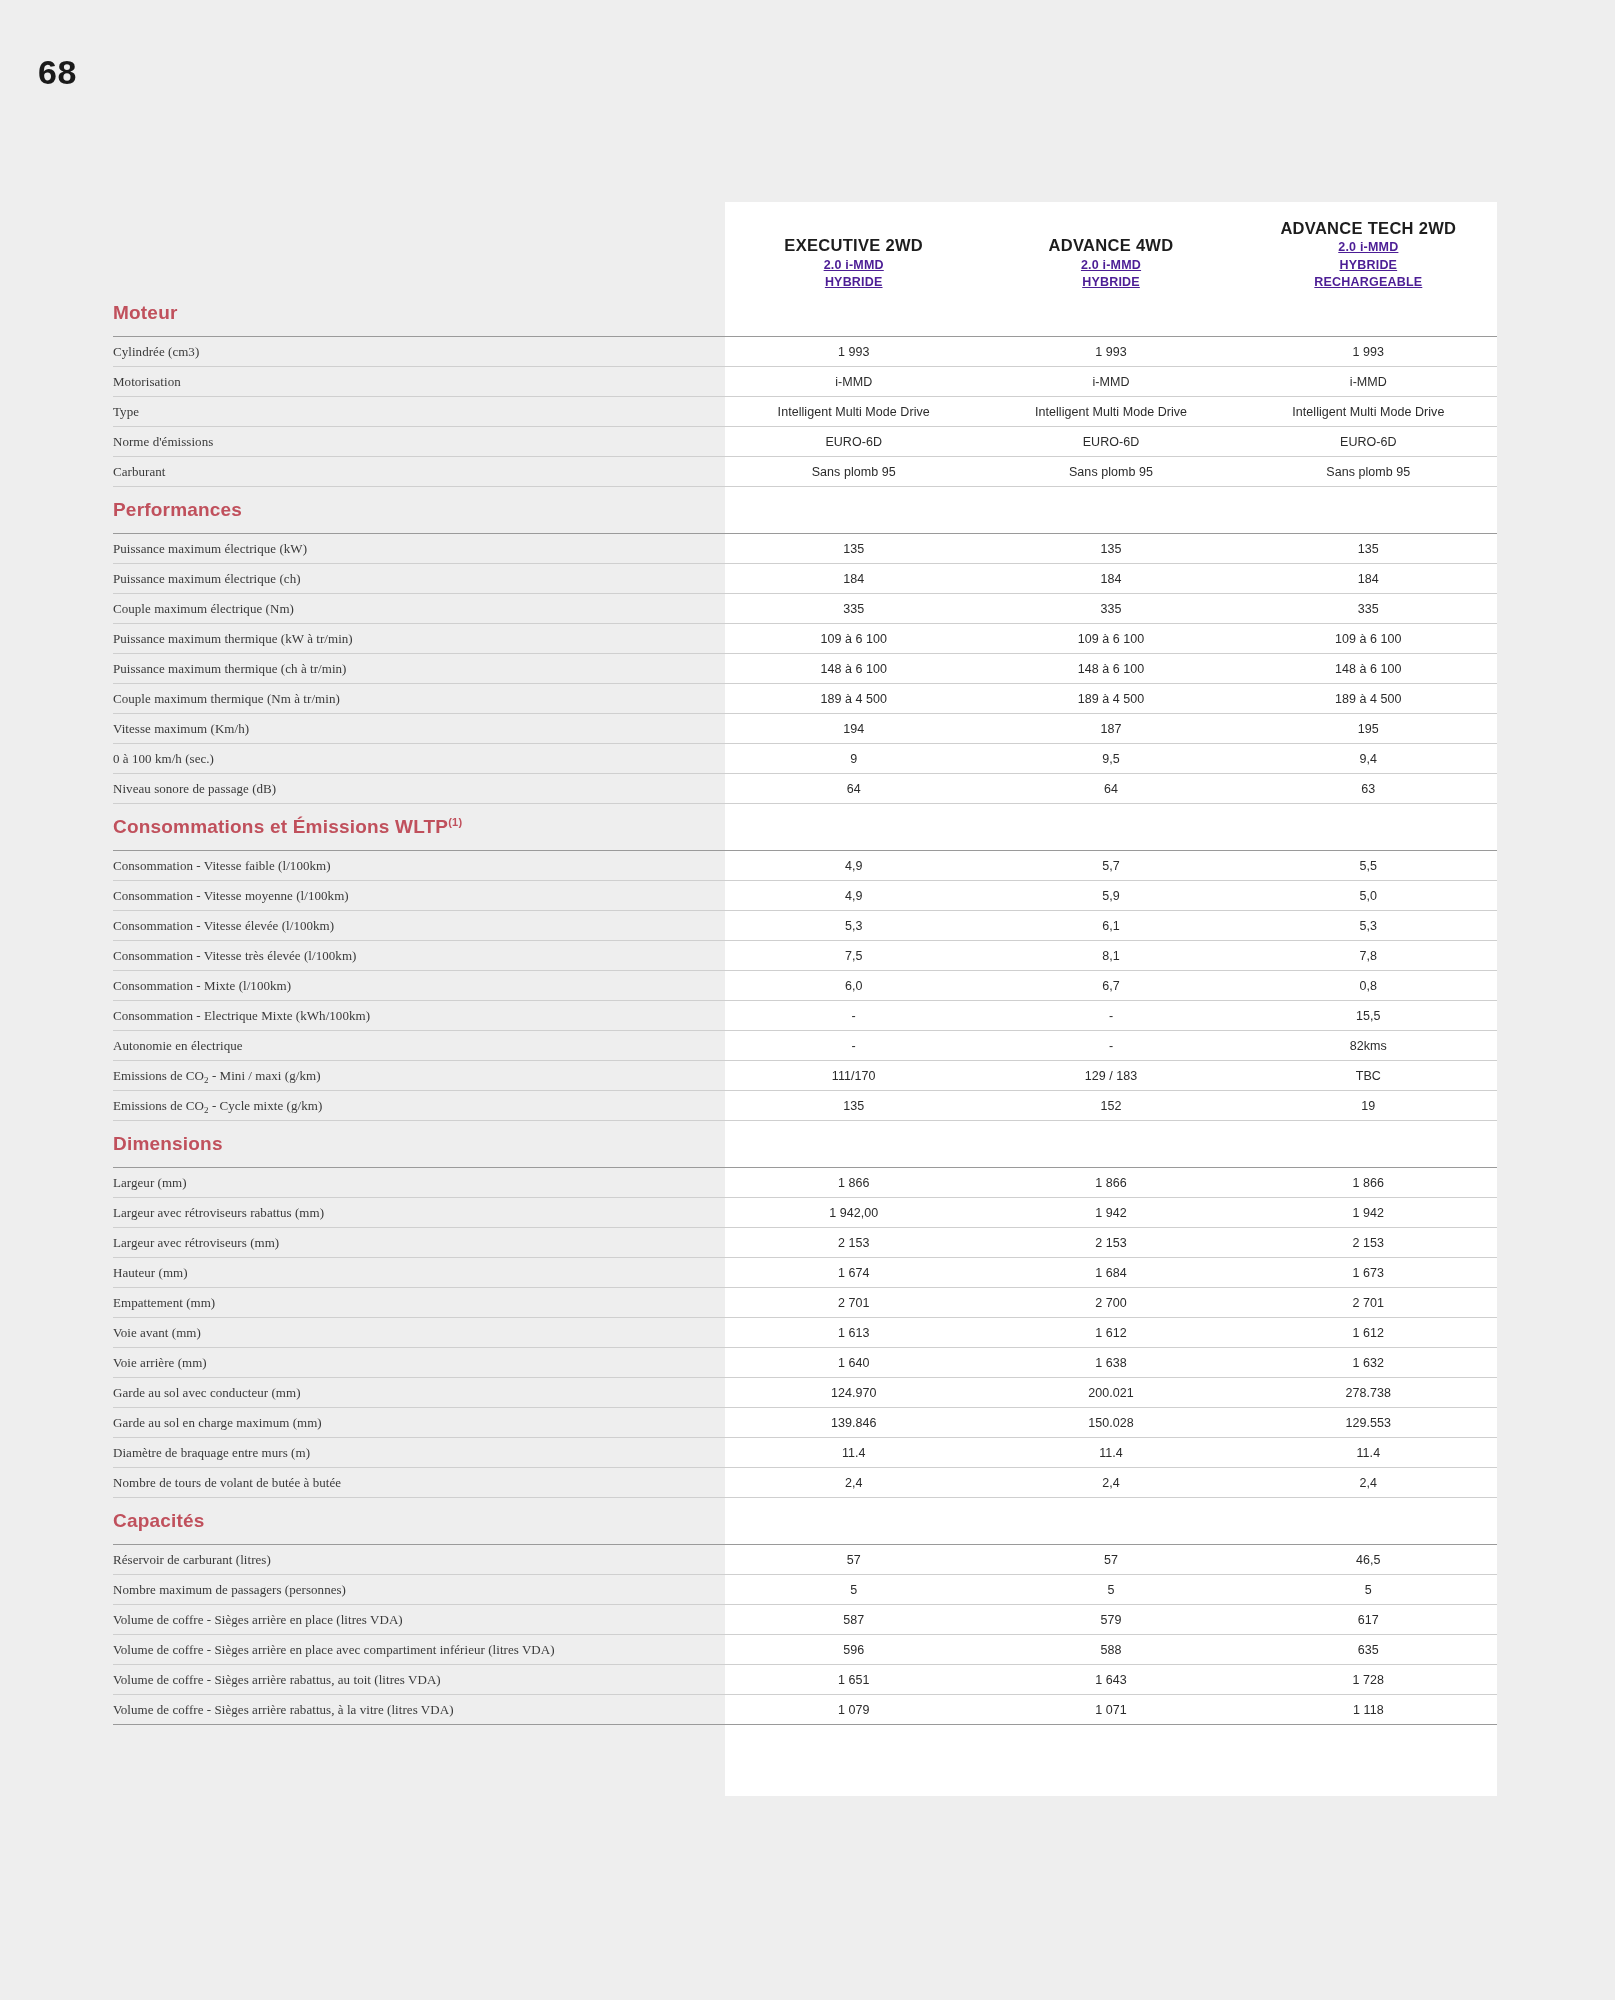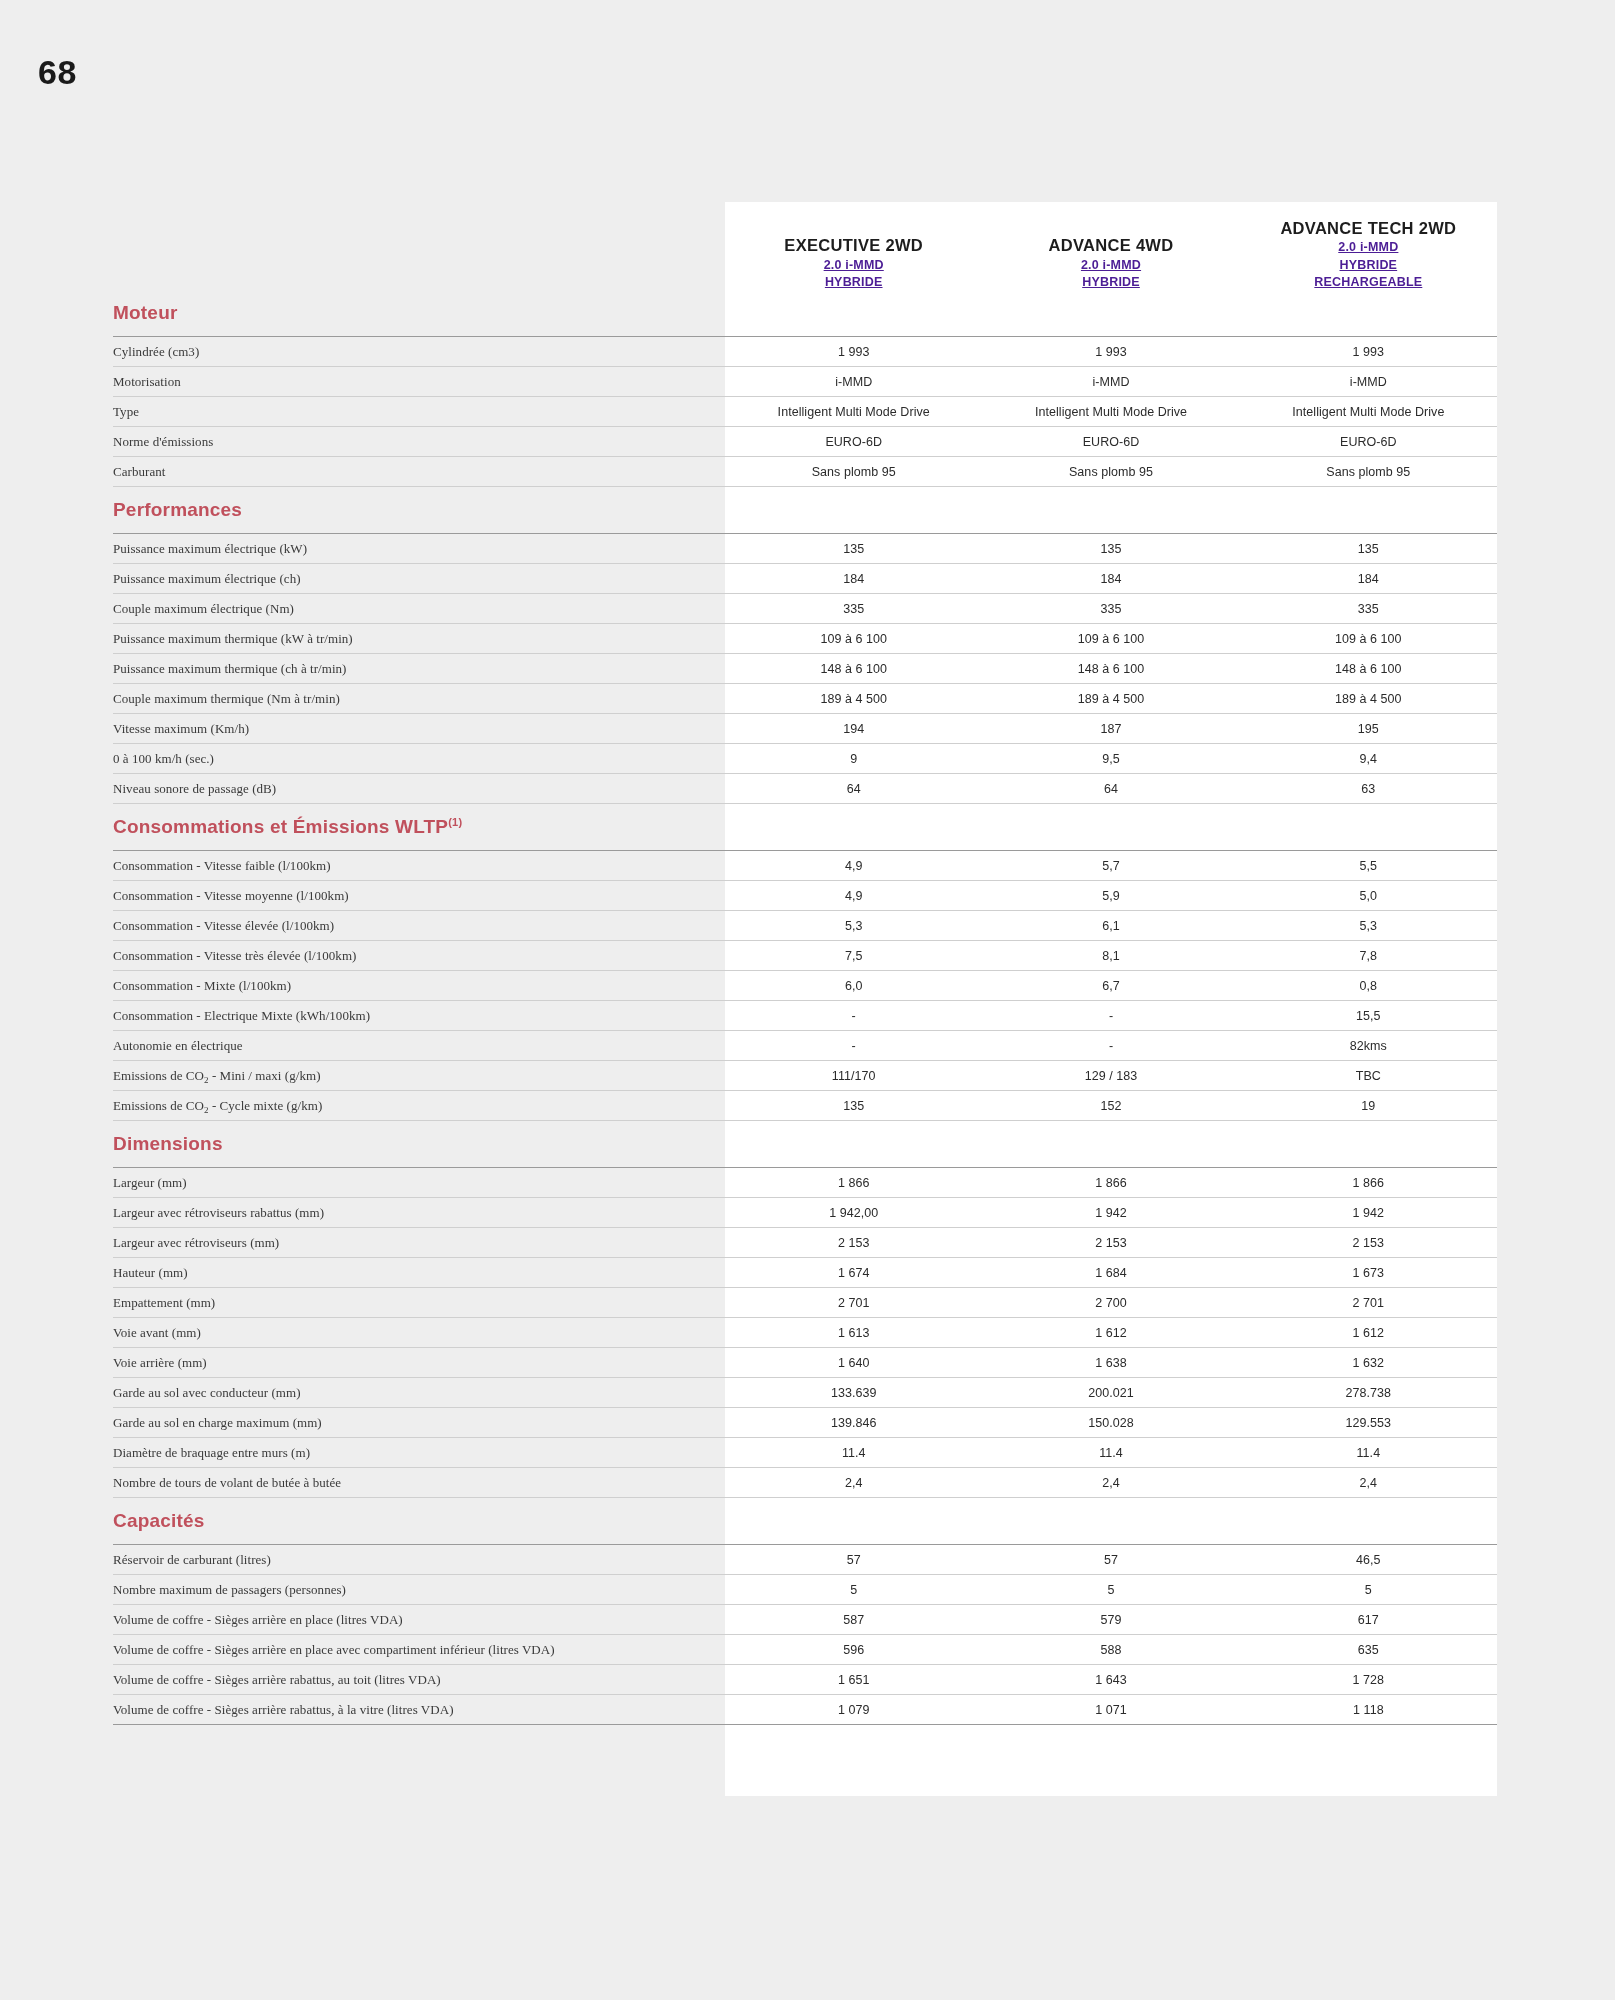--- a/index.html
+++ b/index.html
@@ -376,21 +376,21 @@
           <td class="row-value">1 612</td>
         </tr>
         <tr class="data-row">
           <td class="row-label">Voie arrière (mm)</td>
           <td class="row-value">1 640</td>
           <td class="row-value">1 638</td>
           <td class="row-value">1 632</td>
         </tr>
         <tr class="data-row">
           <td class="row-label">Garde au sol avec conducteur (mm)</td>
-          <td class="row-value">133.639</td>
+          <td class="row-value">124.970</td>
           <td class="row-value">200.021</td>
           <td class="row-value">278.738</td>
         </tr>
         <tr class="data-row">
           <td class="row-label">Garde au sol en charge maximum (mm)</td>
           <td class="row-value">139.846</td>
           <td class="row-value">150.028</td>
           <td class="row-value">129.553</td>
         </tr>
         <tr class="data-row">

